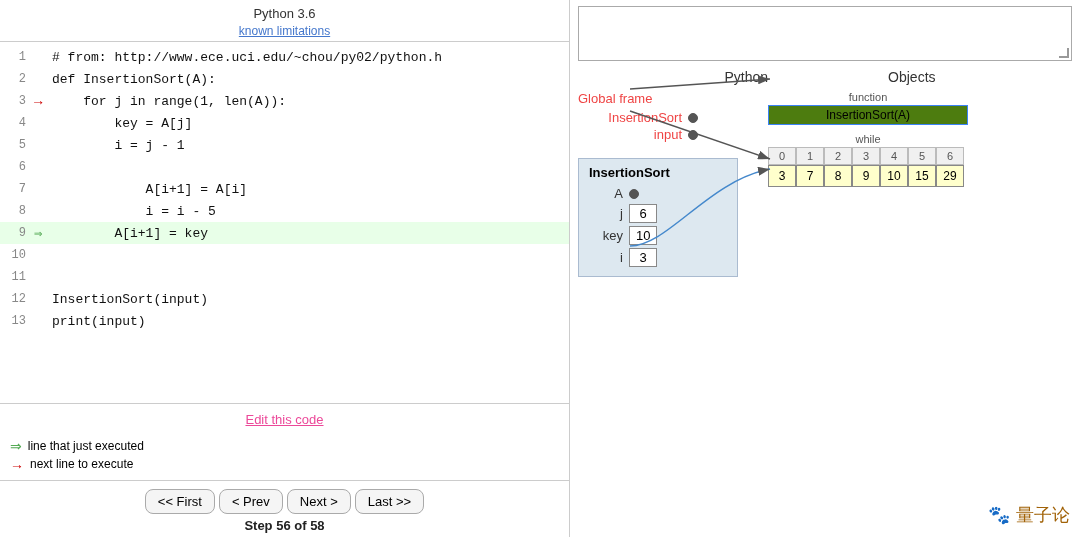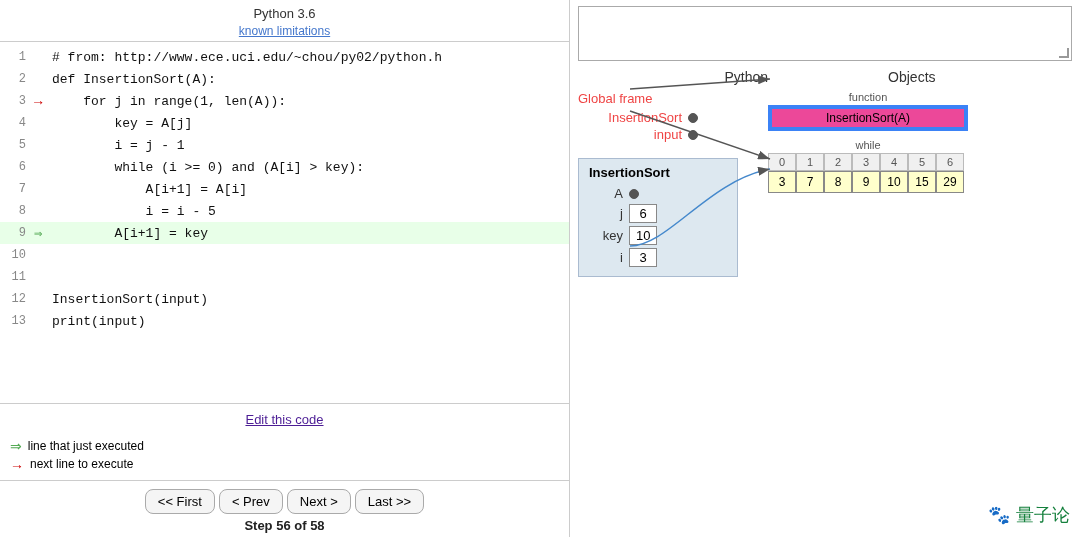--- a/index.html
+++ b/index.html
@@ -73,21 +73,21 @@
       color: #111;
       font-size: 13px;
     }
 
     .edit-link {
       text-align: center;
       padding: 6px 0;
       border-top: 1px solid #ccc;
     }
     .edit-link a {
-      color: #4c1d95;
+      color: #ec4899;
       font-size: 13px;
       text-decoration: underline;
     }
 
     .legend {
       padding: 4px 10px 6px 10px;
       font-size: 12px;
     }
     .legend-item {
       display: flex;
@@ -215,22 +215,22 @@
       display: inline-block;
     }
 
     
     .function-label {
       font-size: 11px;
       color: #555;
       margin-bottom: 2px;
     }
     .function-box {
-      border: 4px solid #3b82f6;
-      background: #ec4899;
+      border: 1px solid #3b82f6;
+      background: #4d7c0f;
       padding: 2px 6px;
       font-size: 12px;
       display: inline-block;
       margin-bottom: 8px;
     }
 
     
     .list-label {
       font-size: 11px;
       color: #555;
@@ -318,21 +318,21 @@
       top: 0;
       left: 0;
       pointer-events: none;
     }
 
     .watermark {
       position: absolute;
       bottom: 10px;
       right: 10px;
       font-size: 18px;
-      color: #15803d;
+      color: #a16207;
     }
   </style>
 </head>
 <body>
 
 <div class="left-panel">
   <div class="python-header">
     <div class="title">Python 3.6</div>
     <a href="#">known limitations</a>
   </div>
@@ -360,21 +360,20 @@
         <span class="line-code">        key = A[j]</span>
       </div>
       <div class="code-line">
         <span class="line-num">5</span>
         <span class="line-arrow"></span>
         <span class="line-code">        i = j - 1</span>
       </div>
       <div class="code-line">
         <span class="line-num">6</span>
         <span class="line-arrow"></span>
-        <span class="line-code">        while (i &gt;= 0) and (A[i] &gt; key):</span>
       </div>
       <div class="code-line">
         <span class="line-num">7</span>
         <span class="line-arrow"></span>
         <span class="line-code">            A[i+1] = A[i]</span>
       </div>
       <div class="code-line">
         <span class="line-num">8</span>
         <span class="line-arrow"></span>
         <span class="line-code">            i = i - 5</span>

